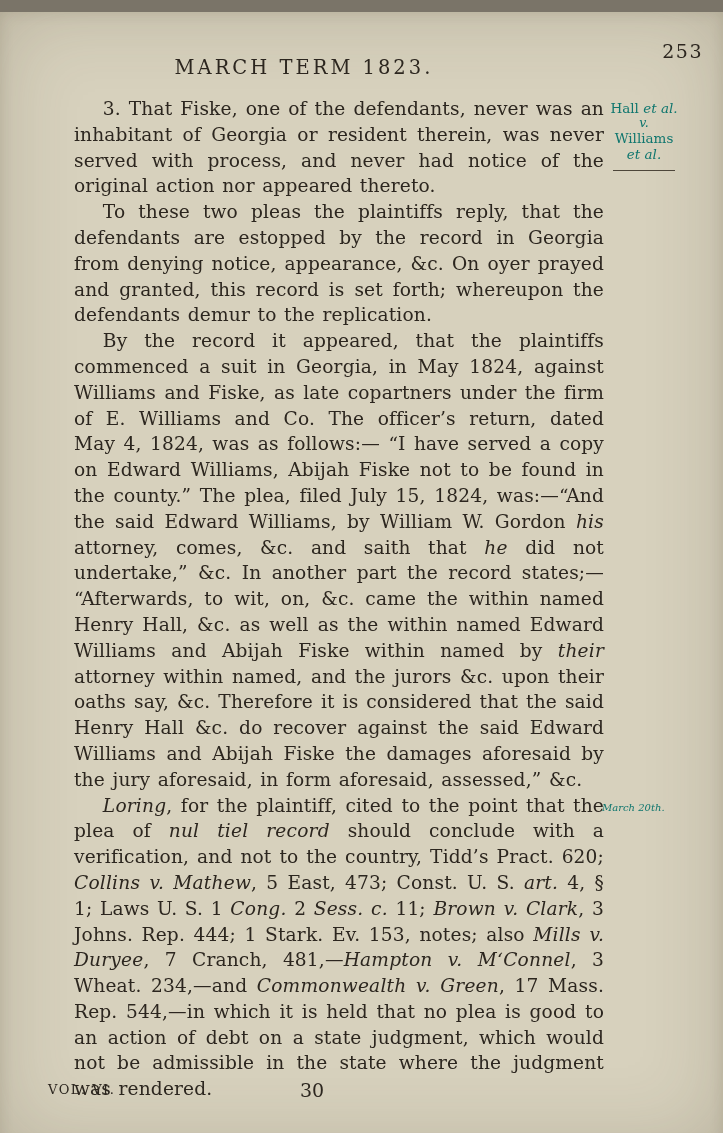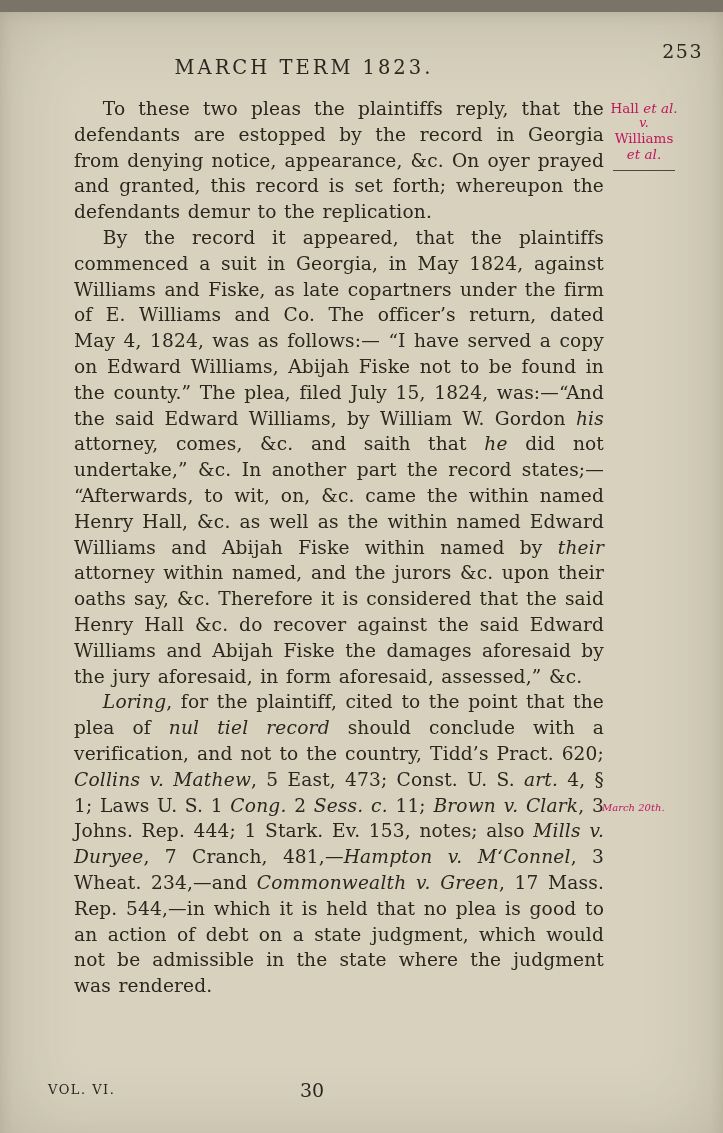--- a/index.html
+++ b/index.html
@@ -52,21 +52,21 @@
   .body-col p {
     margin: 0;
     text-indent: 1.55em;
   }
   .body-col i { letter-spacing: 0.2px; }
 
   
   .margin-col {
     position: absolute;
     top: 88px; left: 602px; width: 112px;
-    color: #be185d;
+    color: #0f766e;
   }
   .case-note {
     width: 84px;
     text-align: center;
     font-size: 13.5px;
     line-height: 16px;
   }
   .cn-v { font-size: 12.5px; line-height: 14px; }
   .cn-rule {
     width: 62px; height: 1px;
@@ -98,20 +98,21 @@
 </head>
 <body>
 
 <div class="page">
 
   <div class="header-term">MARCH TERM 1823.</div>
 
   <div class="page-number">253</div>
 
   <div class="body-col">
+      <p><span>3. That Fiske, one of the defendants, never was an inhabitant of Georgia or resident therein, was never served with process, and never had notice of the original action nor appeared thereto.</span></p>
       <p><span>To these two pleas the plaintiffs reply, that the defendants are estopped by the record in Georgia from denying notice, appearance, &amp;c. On oyer prayed and granted, this record is set forth; whereupon the defendants demur to the replication.</span></p>
       <p><span>By the record it appeared, that the plaintiffs commenced a suit in Georgia, in May 1824, against Williams and Fiske, as late copartners under the firm of E. Williams and Co. The officer’s return, dated May 4, 1824, was as follows:— “I have served a copy on Edward Williams, Abijah Fiske not to be found in the county.”  The plea, filed July 15, 1824, was:—“And the said Edward Williams, by William W. Gordon </span><i>his</i><span> attorney, comes, &amp;c. and saith that </span><i>he</i><span> did not undertake,” &amp;c.  In another part the record states;— “Afterwards, to wit, on, &amp;c. came the within named Henry Hall, &amp;c. as well as the within named Edward Williams and Abijah Fiske within named by </span><i>their</i><span> attorney within named, and the jurors &amp;c. upon their oaths say, &amp;c.  Therefore it is considered that the said Henry Hall &amp;c. do recover against the said Edward Williams and Abijah Fiske the damages aforesaid by the jury aforesaid, in form aforesaid, assessed,” &amp;c.</span></p>
       <p><i>Loring</i><span>, for the plaintiff, cited to the point that the plea of </span><i>nul tiel record</i><span> should conclude with a verification, and not to the country, Tidd’s Pract. 620; </span><i>Collins v. Mathew</i><span>, 5 East, 473; Const. U. S. </span><i>art.</i><span> 4, § 1; Laws U. S. 1 </span><i>Cong.</i><span> 2 </span><i>Sess. c.</i><span> 11; </span><i>Brown v. Clark</i><span>, 3 Johns. Rep. 444; 1 Stark. Ev. 153, notes; also </span><i>Mills v. Duryee</i><span>, 7 Cranch, 481,—</span><i>Hampton v. M‘Connel</i><span>, 3 Wheat. 234,—and </span><i>Commonwealth v. Green</i><span>, 17 Mass. Rep. 544,—in which it is held that no plea is good to an action of debt on a state judgment, which would not be admissible in the state where the judgment was rendered.</span></p>
     </div>
 
   <div class="margin-col">
     <div class="case-note">
       <div class="cn-line"><span>Hall</span> <i>et al.</i></div>
       <div class="cn-line cn-v"><i>v.</i></div>
       <div class="cn-line"><span>Williams</span></div>

